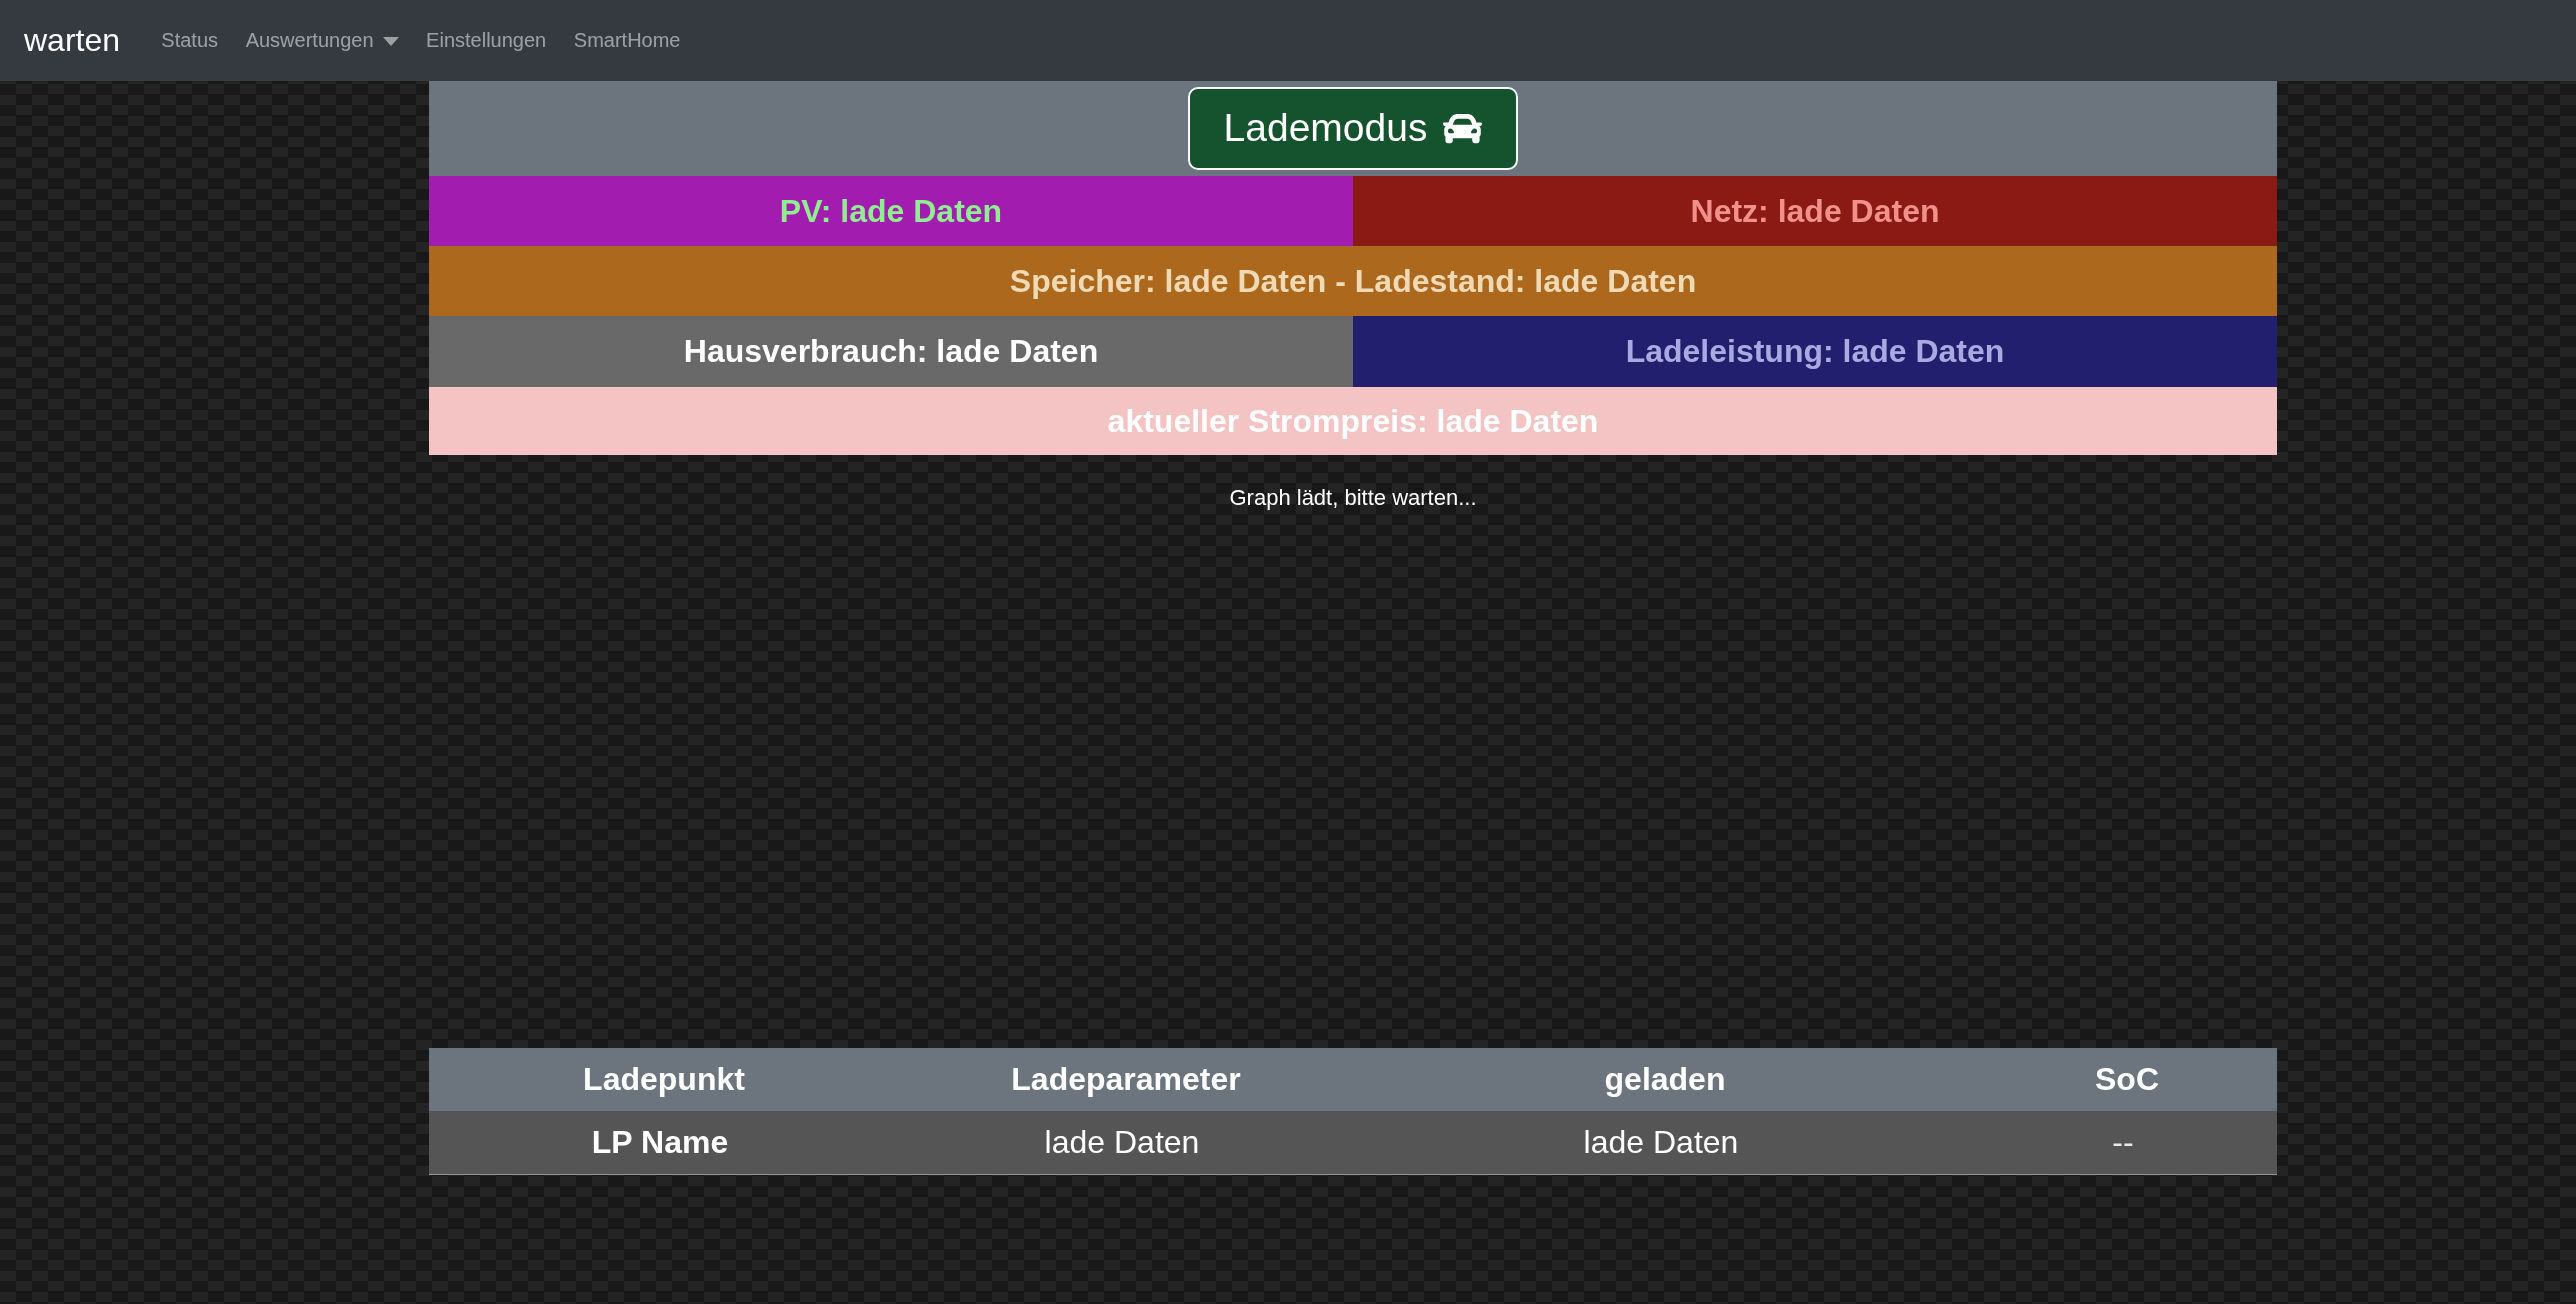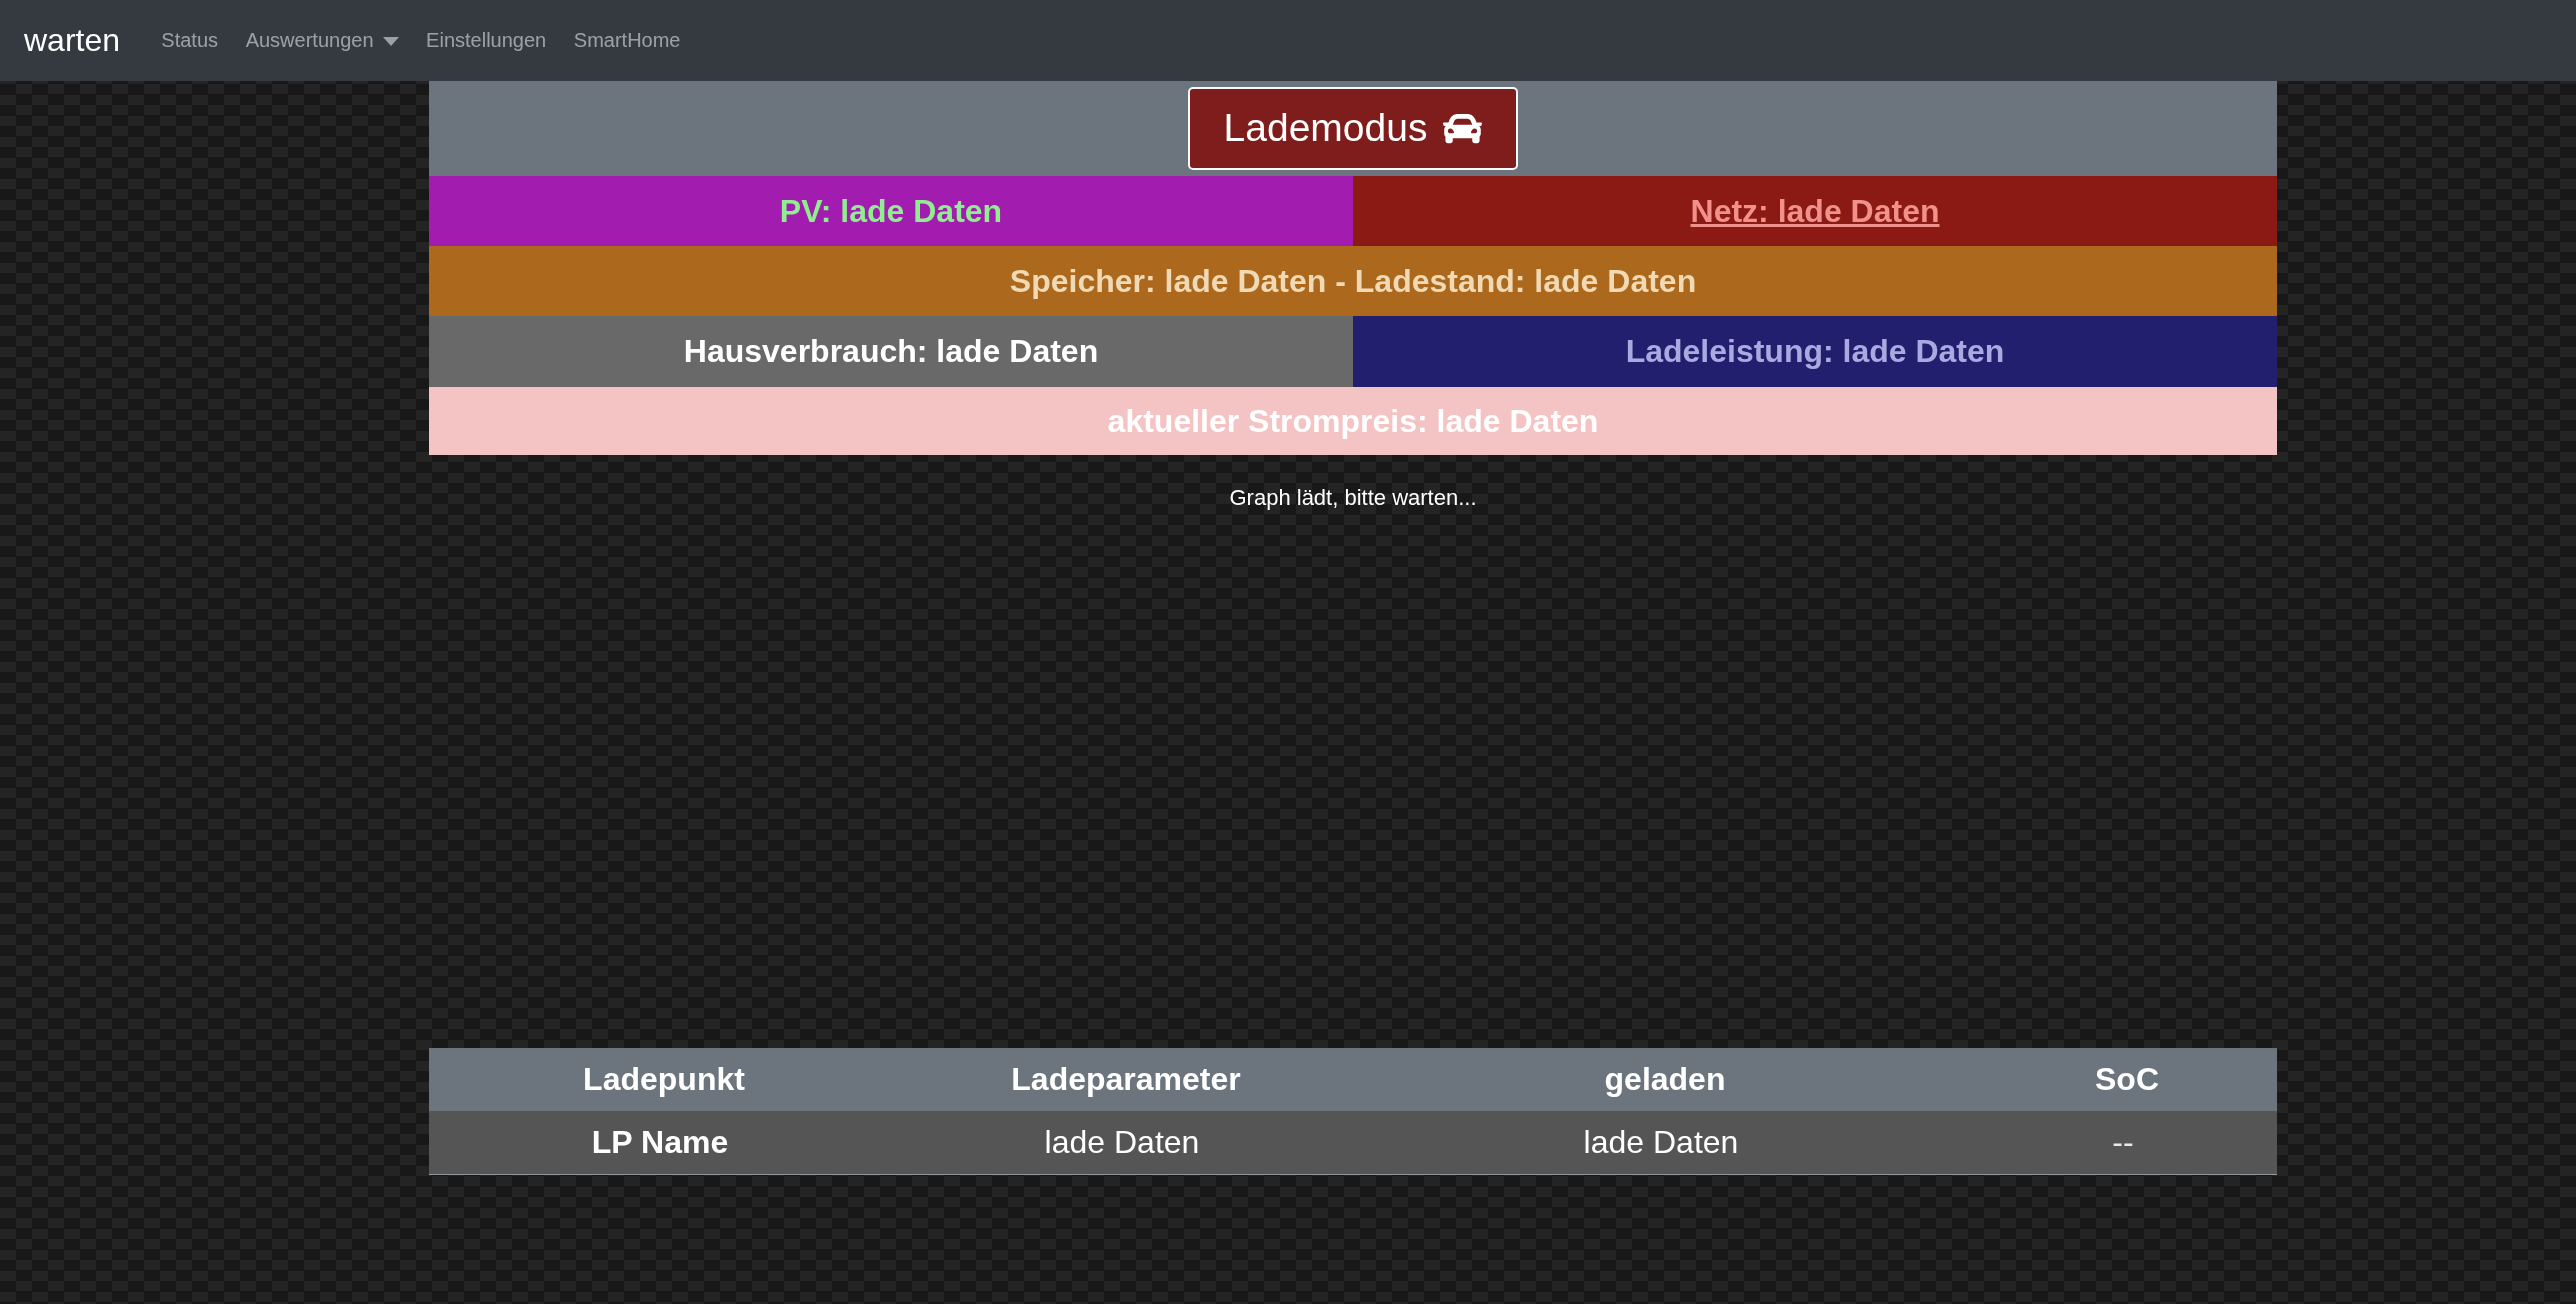--- a/index.html
+++ b/index.html
@@ -62,24 +62,24 @@
     height: 95px;
     background: #6c757d;
     display: flex;
     align-items: center;
     justify-content: center;
   }
   .lademodus-btn {
     display: inline-flex;
     align-items: center;
     gap: 16px;
-    background: #7f1d1d;
+    background: #14532d;
     color: #ffffff;
     border: 2.4px solid #f8f9fa;
-    border-radius: 5px;
+    border-radius: 10px;
     font-family: inherit;
     font-size: 39px;
     line-height: 1.1;
     padding: 18px 34px;
     cursor: pointer;
   }
   .lademodus-btn svg { display: block; }
 
   
   .status-row {
@@ -94,21 +94,21 @@
     display: flex;
     align-items: center;
     justify-content: center;
   }
   .row-1 { height: 70px; }
   .row-2 { height: 71px; }
   .row-3 { height: 70px; }
   .row-4 { height: 68px; }
 
   .pv            { background: #a21caf; color: #90ee90; }
-  .netz          { background: #8c1a14; color: #f0918c; text-decoration: underline; }
+  .netz          { background: #8c1a14; color: #f0918c; }
   .hausverbrauch { background: #696969; color: #ffffff; }
   .ladeleistung  { background: #22206e; color: #aaaae1; }
   .speicher      { background: #ac691e; color: #f0d9b5; }
   .strompreis    { background: #f4c4c4; color: #ffffff; }
 
   
   .graph-loading {
     margin-top: 17px;
     height: 51px;
     line-height: 51px;

